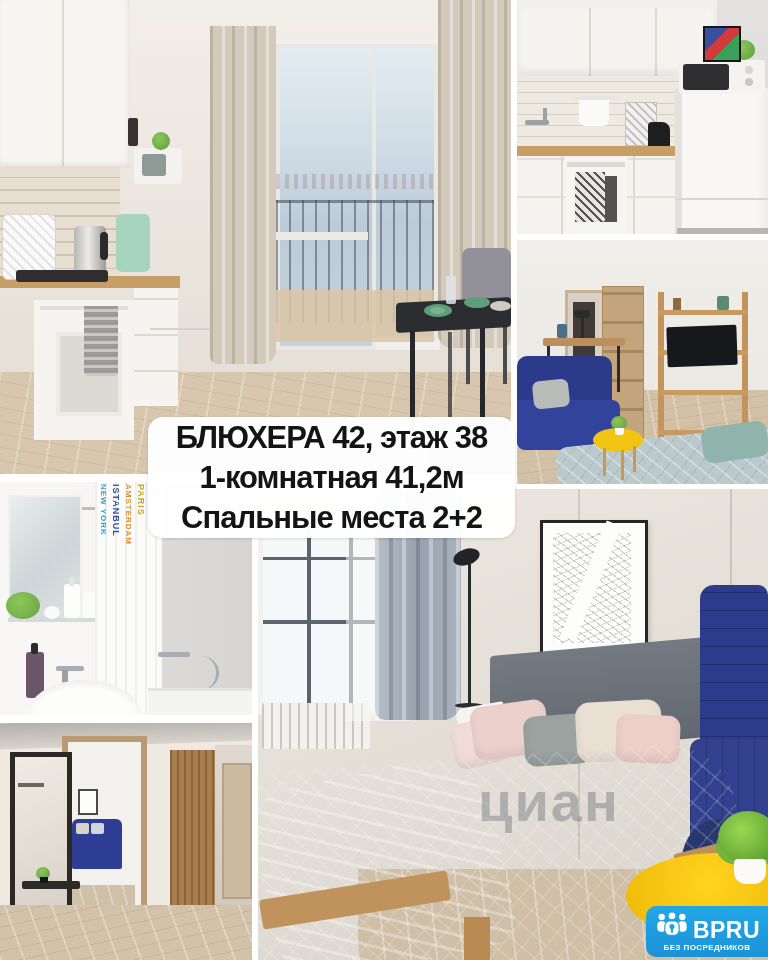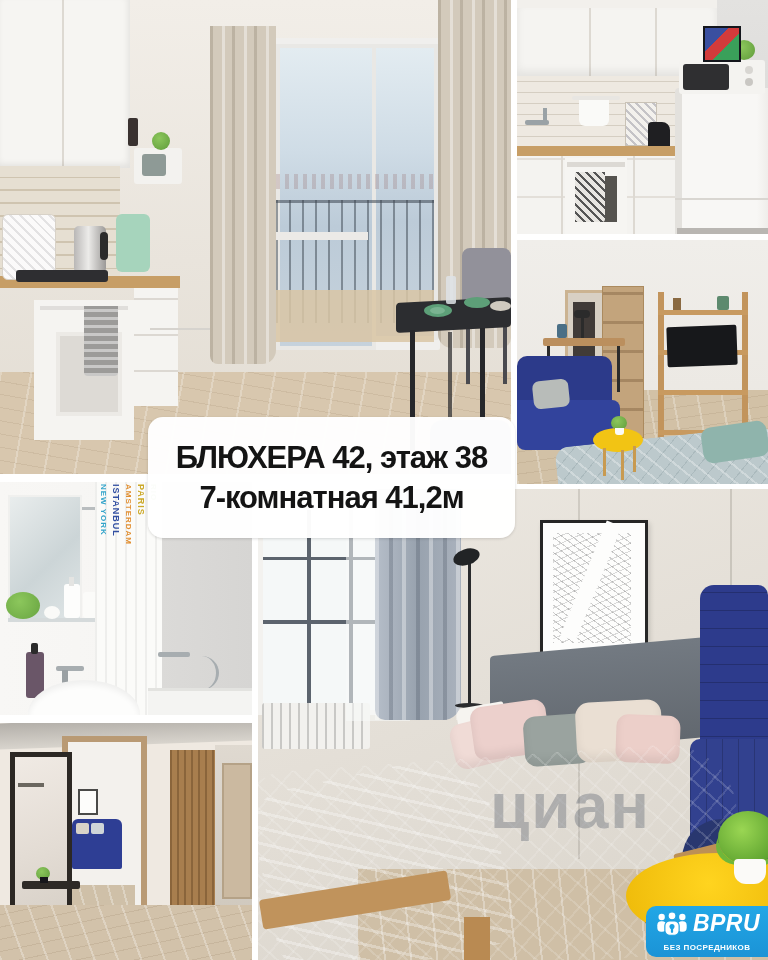--- a/index.html
+++ b/index.html
@@ -249,33 +249,33 @@
     background-image:repeating-linear-gradient(90deg,rgba(0,0,0,.18) 0 1px,transparent 1px 16px);}
   #bd-sofa-a{left:424px;top:330px;width:86px;height:80px;background:#29376f;border-radius:40px 0 0 10px;}
   #bd-tbl-sh{left:384px;top:382px;width:160px;height:80px;background:#1d2950;border-radius:50%;}
   #bd-tbl{left:368px;top:364px;width:184px;height:86px;border-radius:50%;
     background:radial-gradient(circle at 45% 35%,#ffd41f,#f0bd0c 70%,#d8a70a);}
   #bd-plant{left:460px;top:322px;width:60px;height:54px;border-radius:50%;
     background:radial-gradient(circle at 40% 35%,#9ad653,#5ea32f 75%);
     box-shadow:-10px 8px 0 -8px #6fb73a, 10px 10px 0 -9px #6fb73a;}
   #bd-pot{left:476px;top:370px;width:32px;height:25px;background:#fbfaf8;border-radius:4px 4px 12px 12px;}
   .wm{color:rgba(68,78,94,.32);font-weight:700;white-space:nowrap;pointer-events:none;}
-  #bd-wm1{left:232px;top:280px;font-size:64px;letter-spacing:2px;}
+  #bd-wm1{left:220px;top:280px;font-size:56px;letter-spacing:2px;}
   #bd-wm2{left:166px;top:362px;font-size:43px;letter-spacing:4px;color:rgba(68,78,94,.28);}
 
   
   #caption{left:148px;top:417px;width:367px;height:121px;background:rgba(255,255,255,.97);border-radius:15px;
     z-index:10;display:flex;flex-direction:column;justify-content:center;align-items:center;
     box-shadow:0 1px 3px rgba(0,0,0,.14);}
   #caption .cap-line{font-weight:700;font-size:31px;line-height:40px;color:#141414;letter-spacing:-1px;white-space:nowrap;}
 
   
   #badge{right:0;top:906px;width:122px;height:51px;background:linear-gradient(180deg,#22a7e6,#1b93d6);
     border-radius:10px 0 0 10px;z-index:11;display:flex;flex-direction:column;justify-content:center;align-items:center;}
-  #badge-row{display:flex;align-items:flex-start;gap:3px;font-style:italic;}
+  #badge-row{display:flex;align-items:flex-end;gap:3px;}
   #badge-brand{color:#ffffff;font-weight:700;font-size:23px;letter-spacing:.5px;line-height:24px;}
   #badge-tag{color:#ffffff;font-weight:700;font-size:8px;letter-spacing:.4px;margin-top:1px;}
 </style>
 </head>
 <body>
 
 <div class="canvas">
 
   <div id="km" class="ph" title="White kitchen with balcony door, beige curtains and black dining table">
     <div class="s" id="km-floor"></div>
@@ -469,21 +469,22 @@
     <div class="s" id="bd-rail2"></div>
     <div class="s" id="bd-tbl-sh"></div>
     <div class="s" id="bd-tbl"></div>
     <div class="s" id="bd-plant"></div>
     <div class="s" id="bd-pot"></div>
     <div class="s wm" id="bd-wm1">циан</div>
   </div>
 
   <div class="s" id="caption">
     <div class="cap-line">БЛЮХЕРА 42, этаж 38</div>
-    <div class="cap-line">7-комнатная 41,2м</div>
+    <div class="cap-line">1-комнатная 41,2м</div>
+    <div class="cap-line">Спальные места 2+2</div>
   </div>
 
   <div class="s" id="badge">
     <div id="badge-row">
       <span>
         <svg width="36" height="27" viewBox="0 0 44 34" xmlns="http://www.w3.org/2000/svg">
           <circle cx="9" cy="7.5" r="4" fill="#ffffff"></circle>
           <circle cx="35" cy="7.5" r="4" fill="#ffffff"></circle>
           <rect x="3.5" y="13" width="11" height="13" rx="5" fill="#ffffff"></rect>
           <rect x="29.5" y="13" width="11" height="13" rx="5" fill="#ffffff"></rect>

